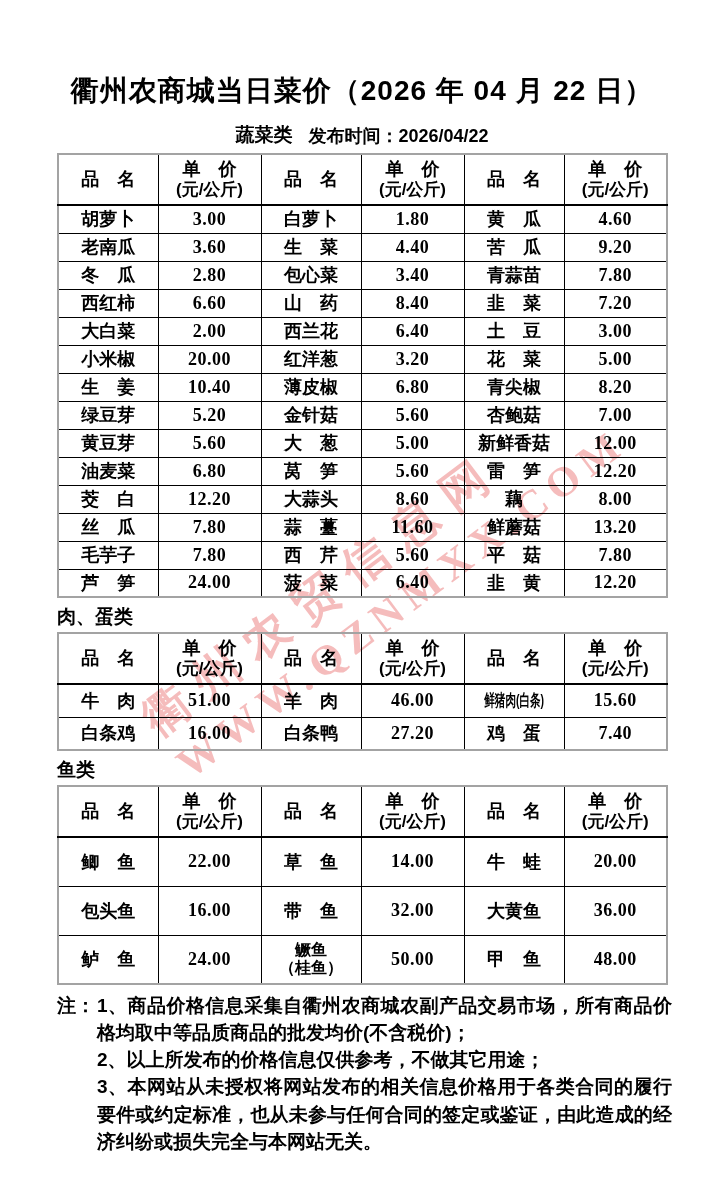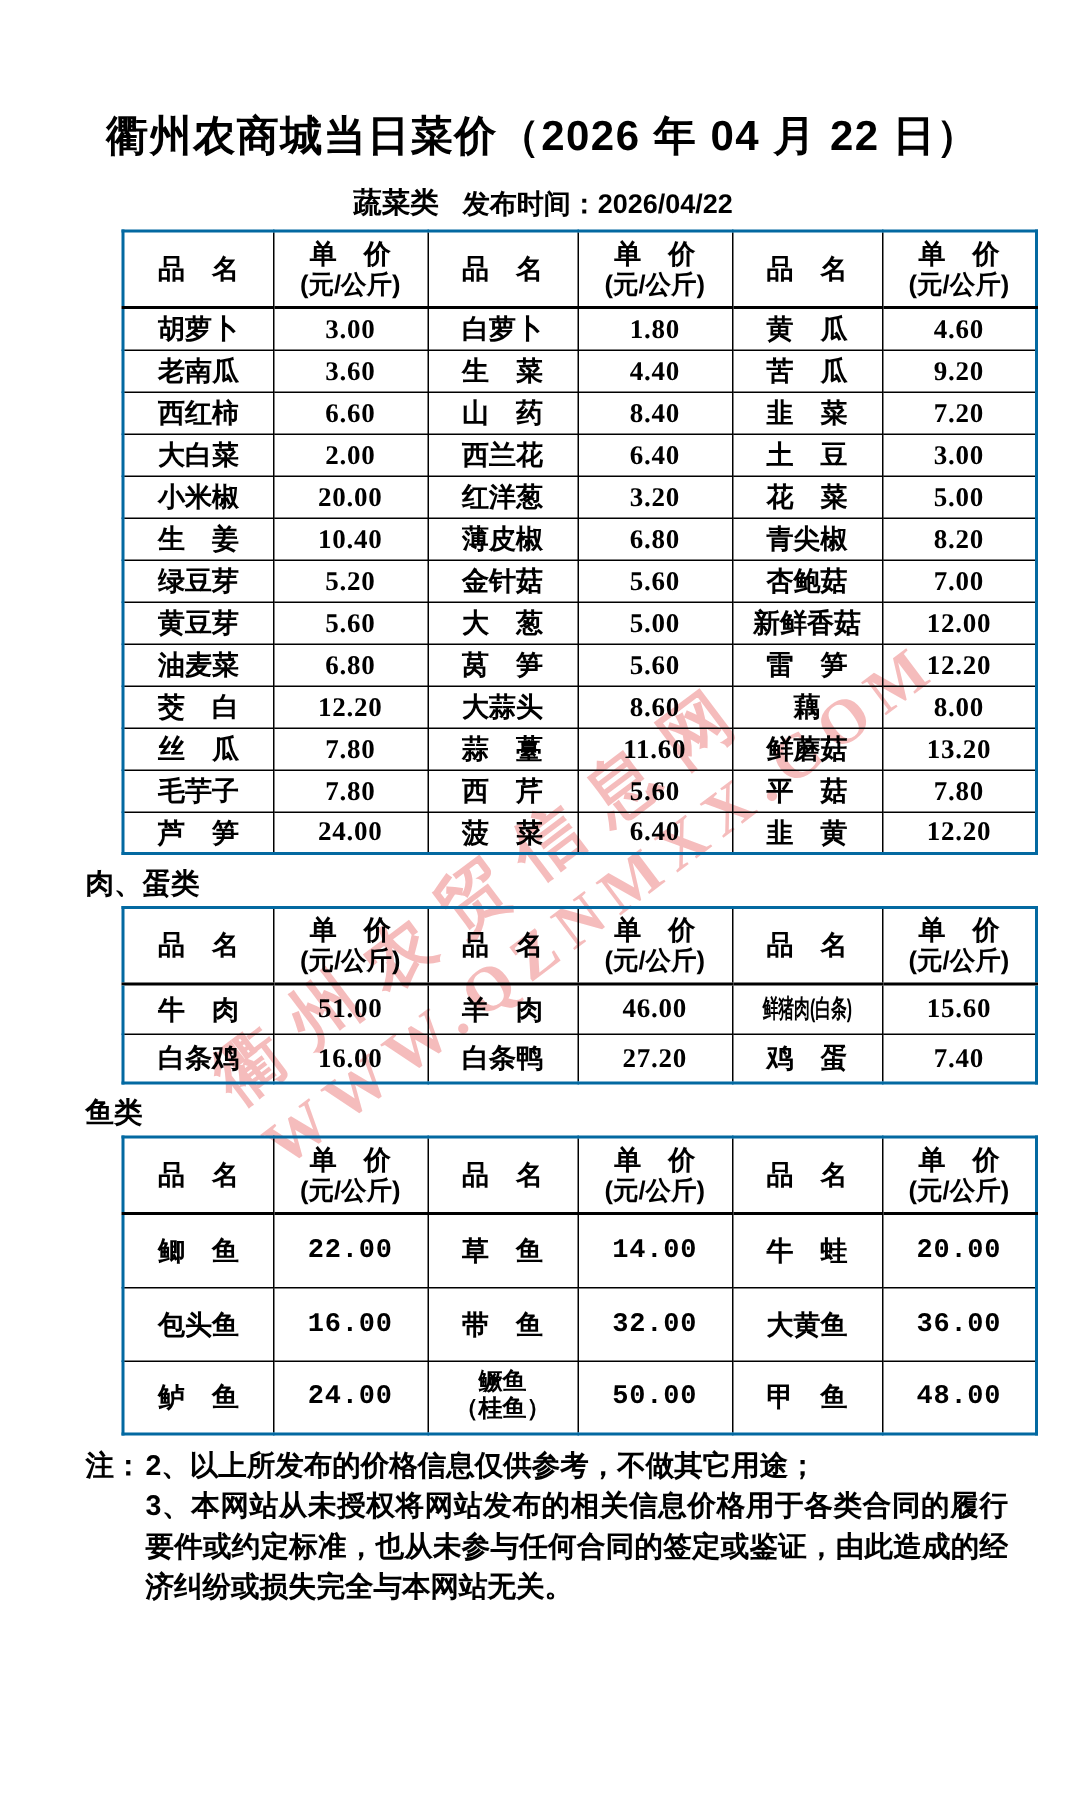--- a/index.html
+++ b/index.html
@@ -61,23 +61,22 @@
   .section-label {
     font-weight: bold;
     font-size: 19px;
     margin: 6px 0 2px 0;
   }
 
   table.price-table {
     width: 610px;
     border-collapse: collapse;
     table-layout: fixed;
-    border: 2px solid #0369a1;
+    border: 2px solid #a3a3a3;
     background: transparent;
-    margin-left: 24px;
   }
   table.price-table th, table.price-table td {
     border: 1px solid #000;
     text-align: center;
     vertical-align: middle;
     font-weight: bold;
     padding: 0;
     overflow: hidden;
   }
   col.c-name  { width: 100px; }
@@ -95,21 +94,21 @@
     font-size: 18px;
     white-space: pre-line;
   }
   td.price-cell {
     font-family: "Liberation Serif", "DejaVu Serif", serif;
     font-size: 18px;
     letter-spacing: 0.5px;
   }
   table.t-veg  td { height: 28px; }
   table.t-meat td { height: 33px; }
-  table.t-fish td { height: 49px; font-family: Liberation Mono, monospace; }
+  table.t-fish td { height: 49px; }
 
   .squeeze {
     display: inline-block;
     transform: scaleX(0.62);
     transform-origin: center;
     white-space: nowrap;
     font-size: 17px;
   }
   td.two-line { font-size: 16px; line-height: 1.15; }
 
@@ -181,20 +180,28 @@
             <td class="name-cell">黄　瓜</td>
             <td class="price-cell">4.60</td>
           </tr>
           <tr>
             <td class="name-cell">老南瓜</td>
             <td class="price-cell">3.60</td>
             <td class="name-cell">生　菜</td>
             <td class="price-cell">4.40</td>
             <td class="name-cell">苦　瓜</td>
             <td class="price-cell">9.20</td>
+          </tr>
+          <tr>
+            <td class="name-cell">冬　瓜</td>
+            <td class="price-cell">2.80</td>
+            <td class="name-cell">包心菜</td>
+            <td class="price-cell">3.40</td>
+            <td class="name-cell">青蒜苗</td>
+            <td class="price-cell">7.80</td>
           </tr>
           <tr>
             <td class="name-cell">西红柿</td>
             <td class="price-cell">6.60</td>
             <td class="name-cell">山　药</td>
             <td class="price-cell">8.40</td>
             <td class="name-cell">韭　菜</td>
             <td class="price-cell">7.20</td>
           </tr>
           <tr>
@@ -383,19 +390,20 @@
             <td class="price-cell">50.00</td>
             <td class="name-cell">甲　鱼</td>
             <td class="price-cell">48.00</td>
           </tr>
         </tbody>
       </table>
 
     <div class="notes">
       <span class="notes-prefix">注：</span>
       <div class="notes-items">
+          <p>1、商品价格信息采集自衢州农商城农副产品交易市场，所有商品价格均取中等品质商品的批发均价(不含税价)；</p>
           <p>2、以上所发布的价格信息仅供参考，不做其它用途；</p>
           <p>3、本网站从未授权将网站发布的相关信息价格用于各类合同的履行要件或约定标准，也从未参与任何合同的签定或鉴证，由此造成的经济纠纷或损失完全与本网站无关。</p>
         </div>
     </div>
 
   </div>
 </div>
 
 </body></html>

